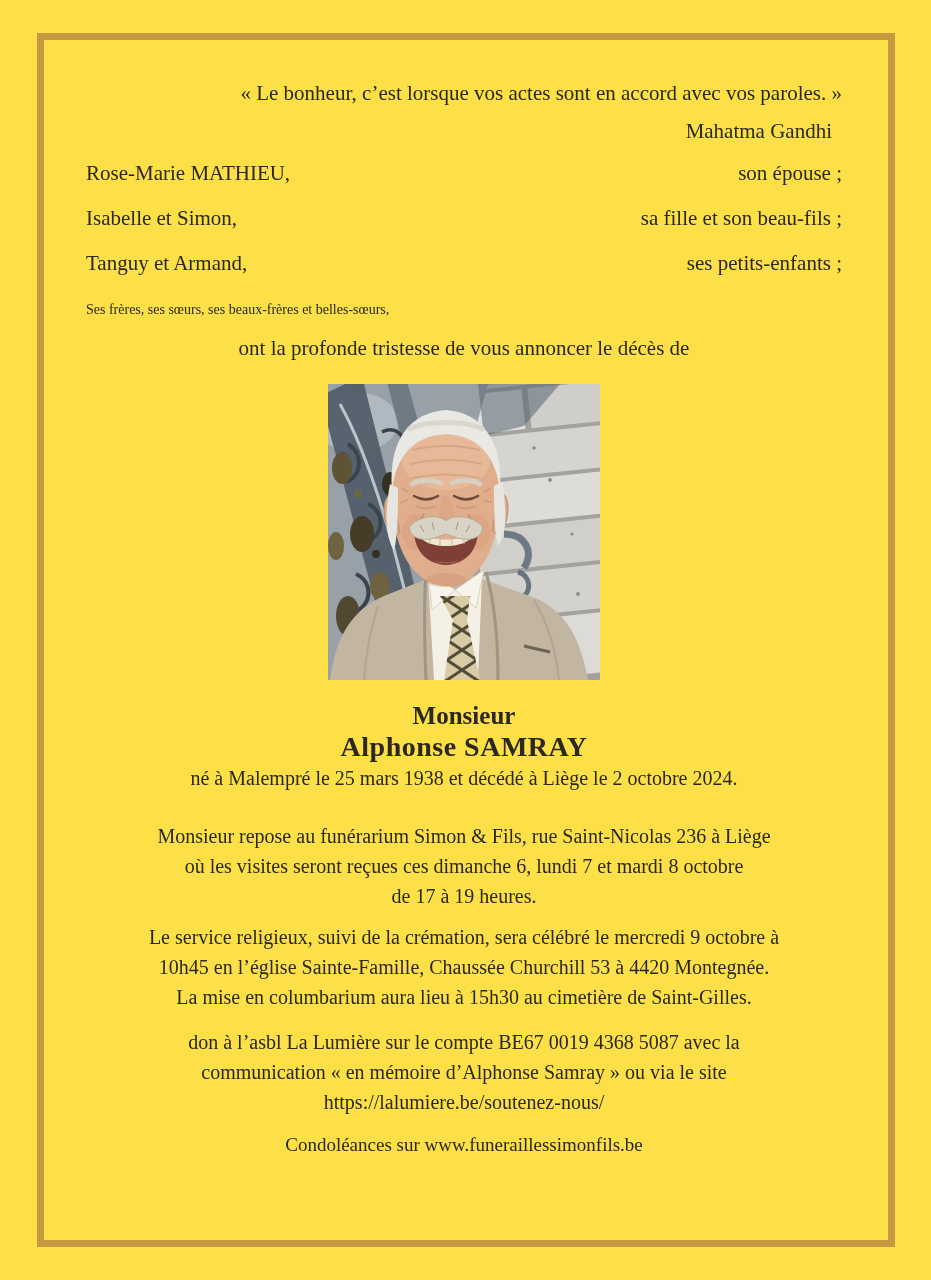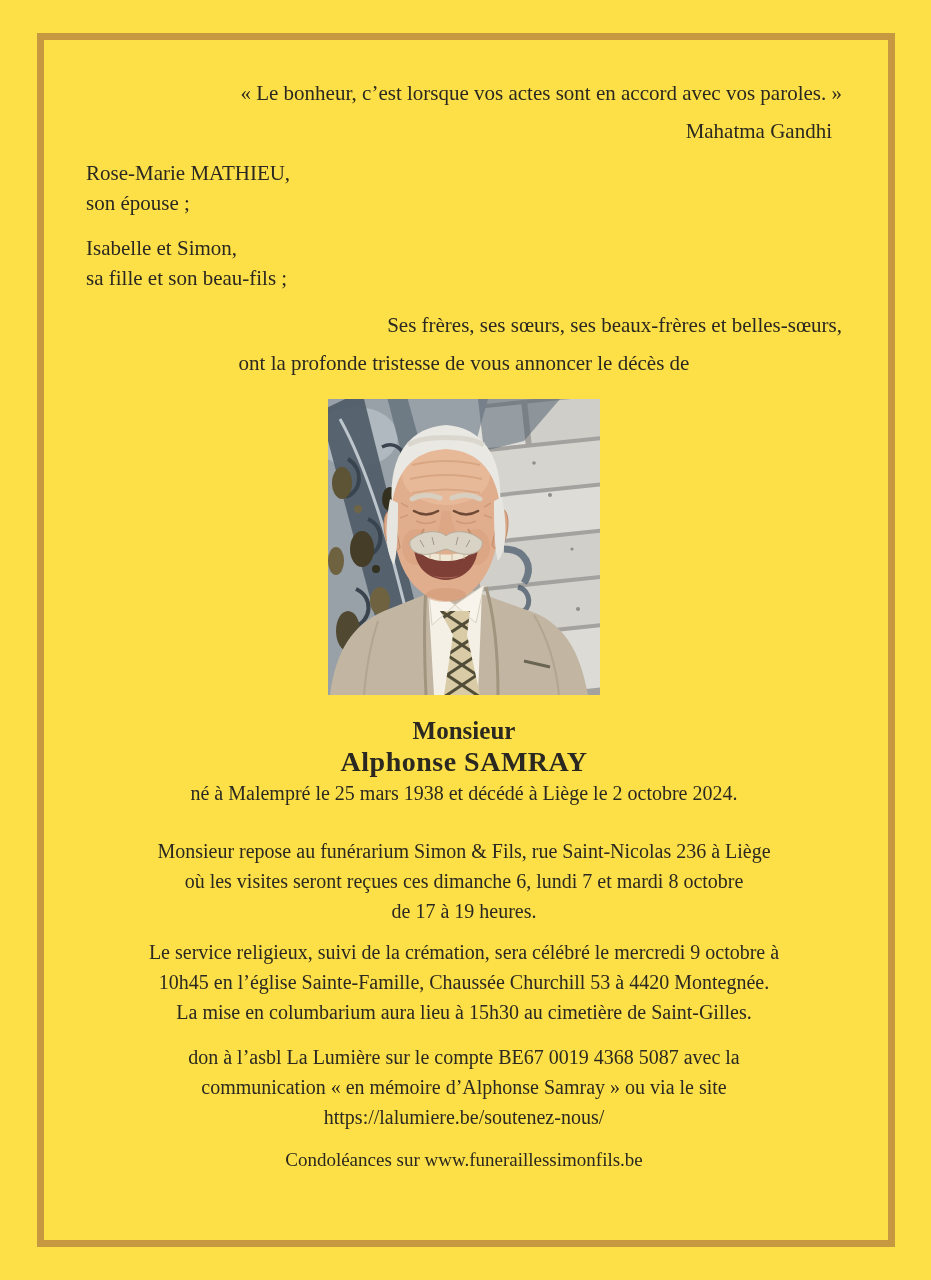--- a/index.html
+++ b/index.html
@@ -20,24 +20,24 @@
   }
   .content{
     position:absolute;
     left:86px;right:89px;top:40px;bottom:40px;
   }
   .line{line-height:30px;white-space:nowrap;}
   .quote-block{margin-top:38px;text-align:right;font-size:21px;}
   .quote-attribution{margin-top:8px;padding-right:10px;font-size:21px;}
   .family-list{margin-top:12px;font-size:21px;}
   .family-row{
-    display:flex;justify-content:space-between;align-items:flex-start;
-    line-height:30px;margin-bottom:15px;flex-direction:column;
-  }
-  .siblings{margin-top:17px;font-size:21px;text-align:right;}
+    display:flex;justify-content:space-between;align-items:center;
+    line-height:30px;margin-bottom:15px;
+  }
+  .siblings{margin-top:17px;font-size:14px;text-align:left;}
   .announce{margin-top:8px;font-size:21px;text-align:center;}
   .photo{
     display:block;margin:21px auto 0 auto;
     width:272px;height:296px;
   }
   .name-block{text-align:center;margin-top:21px;}
   .deceased-title{font-size:25px;font-weight:700;line-height:30px;}
   .deceased-name{font-size:28px;font-weight:700;line-height:32px;letter-spacing:.5px;}
   .birth-line{font-size:20px;line-height:30px;white-space:nowrap;text-align:center;}
   .para{text-align:center;font-size:20px;}
@@ -60,20 +60,24 @@
     </div>
 
     <div class="family-list">
       <div class="family-row">
         <span>Rose-Marie MATHIEU,</span>
         <span>son épouse ;</span>
       </div>
       <div class="family-row">
         <span>Isabelle et Simon,</span>
         <span>sa fille et son beau-fils ;</span>
+      </div>
+      <div class="family-row">
+        <span>Tanguy et Armand,</span>
+        <span>ses petits-enfants ;</span>
       </div>
     </div>
 
     <div class="line siblings">Ses frères, ses sœurs, ses beaux-frères et belles-sœurs,</div>
     <div class="line announce">ont la profonde tristesse de vous annoncer le décès de</div>
 
     <svg class="photo" viewBox="0 0 272 296" xmlns="http://www.w3.org/2000/svg">
       <defs>
         <clipPath id="photoclip">
             <rect x="0" y="0" width="272" height="296"></rect>

